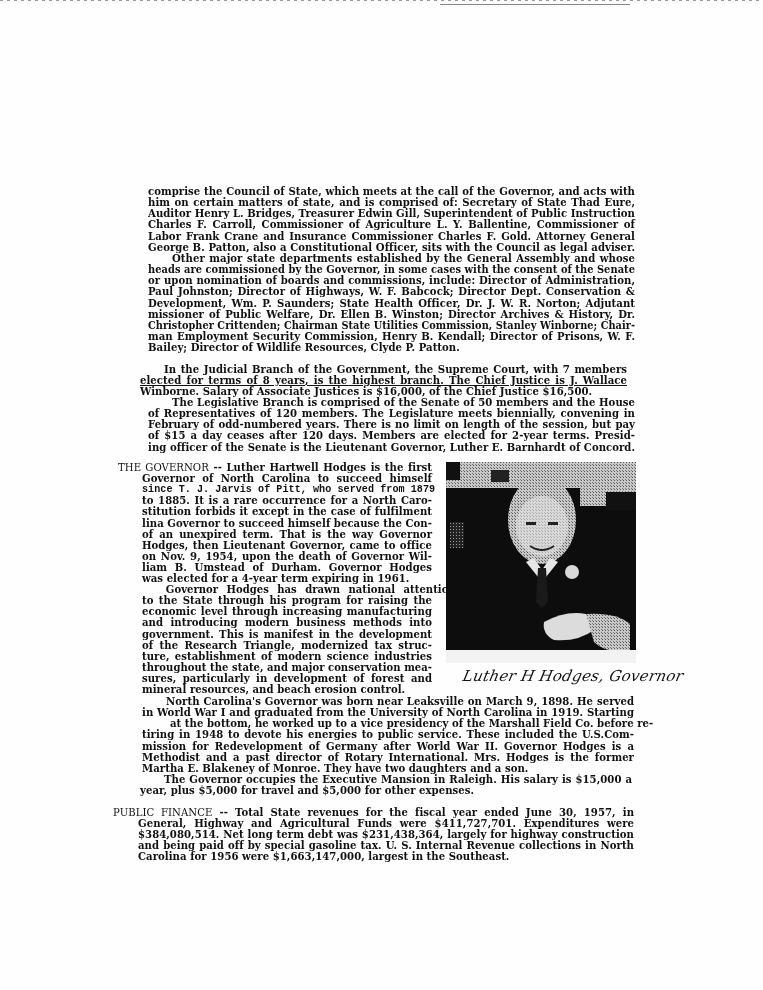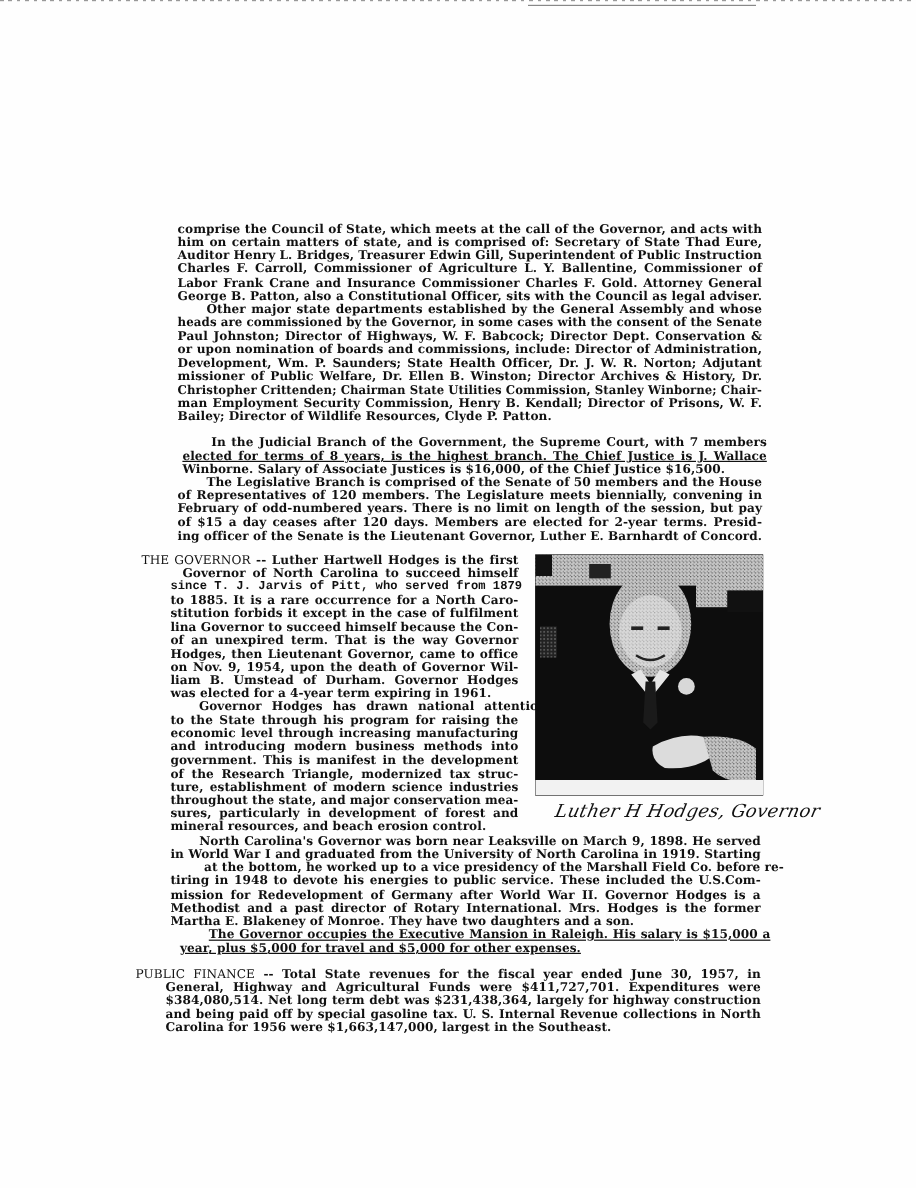--- a/index.html
+++ b/index.html
@@ -37,50 +37,50 @@
   <span class="ln" style="word-spacing: 0px;">him on certain matters of state, and is comprised of: Secretary of State Thad Eure,</span>
   <span class="ln" style="transform-origin: left center; transform: scaleX(0.9996); width: 487.172px;">Auditor Henry L. Bridges, Treasurer Edwin Gill, Superintendent of Public Instruction</span>
   <span class="ln" style="word-spacing: 0px;">Charles F. Carroll, Commissioner of Agriculture L. Y. Ballentine, Commissioner of</span>
   <span class="ln" style="word-spacing: 0px;">Labor Frank Crane and Insurance Commissioner Charles F. Gold. Attorney General</span>
   <span class="ln" style="word-spacing: 0px;">George B. Patton, also a Constitutional Officer, sits with the Council as legal adviser.</span>
 </div>
 
 <div class="para" style="left:148px; top:253px; width:487px;">
   <span class="ln" style="padding-left: 24px; word-spacing: 0px;">Other major state departments established by the General Assembly and whose</span>
   <span class="ln" style="transform-origin: left center; transform: scaleX(0.9767); width: 498.625px;">heads are commissioned by the Governor, in some cases with the consent of the Senate</span>
+  <span class="ln" style="word-spacing: 0px;">or upon nomination of boards and commissions, include: Director of Administration,</span>
   <span class="ln" style="word-spacing: 0px;">Paul Johnston; Director of Highways, W. F. Babcock; Director Dept. Conservation &amp;</span>
-  <span class="ln" style="word-spacing: 0px;">or upon nomination of boards and commissions, include: Director of Administration,</span>
   <span class="ln" style="word-spacing: 0px;">Development, Wm. P. Saunders; State Health Officer, Dr. J. W. R. Norton; Adjutant</span>
   <span class="ln" style="word-spacing: 0px;">missioner of Public Welfare, Dr. Ellen B. Winston; Director Archives &amp; History, Dr.</span>
   <span class="ln" style="transform-origin: left center; transform: scaleX(0.9652); width: 504.578px;">Christopher Crittenden; Chairman State Utilities Commission, Stanley Winborne; Chair-</span>
   <span class="ln" style="word-spacing: 0px;">man Employment Security Commission, Henry B. Kendall; Director of Prisons, W. F.</span>
   <span class="ln last">Bailey; Director of Wildlife Resources, Clyde P. Patton.</span>
 </div>
 
-<div class="para" style="left:152px; top:364px; width:487px;">
+<div class="para" style="left:140px; top:364px; width:487px;">
   <span class="ln" style="padding-left: 24px; word-spacing: 0px;">In the Judicial Branch of the Government, the Supreme Court, with 7 members</span>
   <span class="ln" style="word-spacing: 0px; text-decoration: underline;">elected for terms of 8 years, is the highest branch. The Chief Justice is J. Wallace</span>
   <span class="ln last">Winborne. Salary of Associate Justices is $16,000, of the Chief Justice $16,500.</span>
 </div>
 
 <div class="para" style="left:148px; top:397px; width:487px;">
   <span class="ln" style="padding-left: 24px; word-spacing: 0px;">The Legislative Branch is comprised of the Senate of 50 members and the House</span>
   <span class="ln" style="word-spacing: 0px;">of Representatives of 120 members. The Legislature meets biennially, convening in</span>
   <span class="ln" style="word-spacing: 0px;">February of odd-numbered years. There is no limit on length of the session, but pay</span>
   <span class="ln" style="word-spacing: 0px;">of $15 a day ceases after 120 days. Members are elected for 2-year terms. Presid-</span>
   <span class="ln" style="transform-origin: left center; transform: scaleX(0.9976); width: 488.172px;">ing officer of the Senate is the Lieutenant Governor, Luther E. Barnhardt of Concord.</span>
 </div>
 
 <div class="para" style="left:118px; top:462px; width:314px;">
   <span class="ln" style="transform-origin: left center; transform: scaleX(1); width: 314.016px;">
     <span style="font-weight:normal;">THE GOVERNOR</span><span> -- </span><span>Luther Hartwell Hodges is the first</span>
   </span>
 </div>
 <div class="para" style="left:142px; top:473px; width:290px;">
-  <span class="ln" style="word-spacing: 0px; margin-left: 10px;">Governor of North Carolina to succeed himself</span>
+  <span class="ln" style="word-spacing: 0px;">Governor of North Carolina to succeed himself</span>
   <span class="ln" style="word-spacing: 0px; font-family: Liberation Mono, monospace;">since T. J. Jarvis of Pitt, who served from 1879</span>
   <span class="ln" style="word-spacing: 0px;">to 1885. It is a rare occurrence for a North Caro-</span>
   <span class="ln" style="word-spacing: 0px;">stitution forbids it except in the case of fulfilment</span>
   <span class="ln" style="transform-origin: left center; transform: scaleX(0.9999); width: 290.016px;">lina Governor to succeed himself because the Con-</span>
   <span class="ln" style="word-spacing: 0px;">of an unexpired term. That is the way Governor</span>
   <span class="ln" style="word-spacing: 0px;">Hodges, then Lieutenant Governor, came to office</span>
   <span class="ln" style="word-spacing: 0px;">on Nov. 9, 1954, upon the death of Governor Wil-</span>
   <span class="ln" style="word-spacing: 0px;">liam B. Umstead of Durham. Governor Hodges</span>
   <span class="ln last">was elected for a 4-year term expiring in 1961.</span>
 </div>
@@ -144,21 +144,21 @@
 <div class="para" style="left:142px; top:696px; width:492px;">
   <span class="ln" style="padding-left: 24px; word-spacing: 0px;">North Carolina's Governor was born near Leaksville on March 9, 1898. He served</span>
   <span class="ln" style="word-spacing: 0px;">in World War I and graduated from the University of North Carolina in 1919. Starting</span>
   <span class="ln" style="word-spacing: 0px; padding-left: 28px;">at the bottom, he worked up to a vice presidency of the Marshall Field Co. before re-</span>
   <span class="ln" style="word-spacing: 0px;">tiring in 1948 to devote his energies to public service. These included the U.S.Com-</span>
   <span class="ln" style="word-spacing: 0px;">mission for Redevelopment of Germany after World War II. Governor Hodges is a</span>
   <span class="ln" style="word-spacing: 0px;">Methodist and a past director of Rotary International. Mrs. Hodges is the former</span>
   <span class="ln last">Martha E. Blakeney of Monroe. They have two daughters and a son.</span>
 </div>
 
-<div class="para" style="left:150px; top:774px; width:492px;text-decoration:underline;">
+<div class="para" style="left:140px; top:774px; width:492px;">
   <span class="ln" style="padding-left: 24px; word-spacing: 0px;">The Governor occupies the Executive Mansion in Raleigh. His salary is $15,000 a</span>
   <span class="ln last">year, plus $5,000 for travel and $5,000 for other expenses.</span>
 </div>
 
 <div class="para" style="left:113px; top:807px; width:521px;">
   <span class="ln" style="transform-origin: left center; transform: scaleX(1); width: 521.016px;">
     <span style="font-weight:normal;">PUBLIC FINANCE</span><span> -- </span><span>Total State revenues for the fiscal year ended June 30, 1957, in</span>
   </span>
 </div>
 <div class="para" style="left:138px; top:818px; width:496px;">

